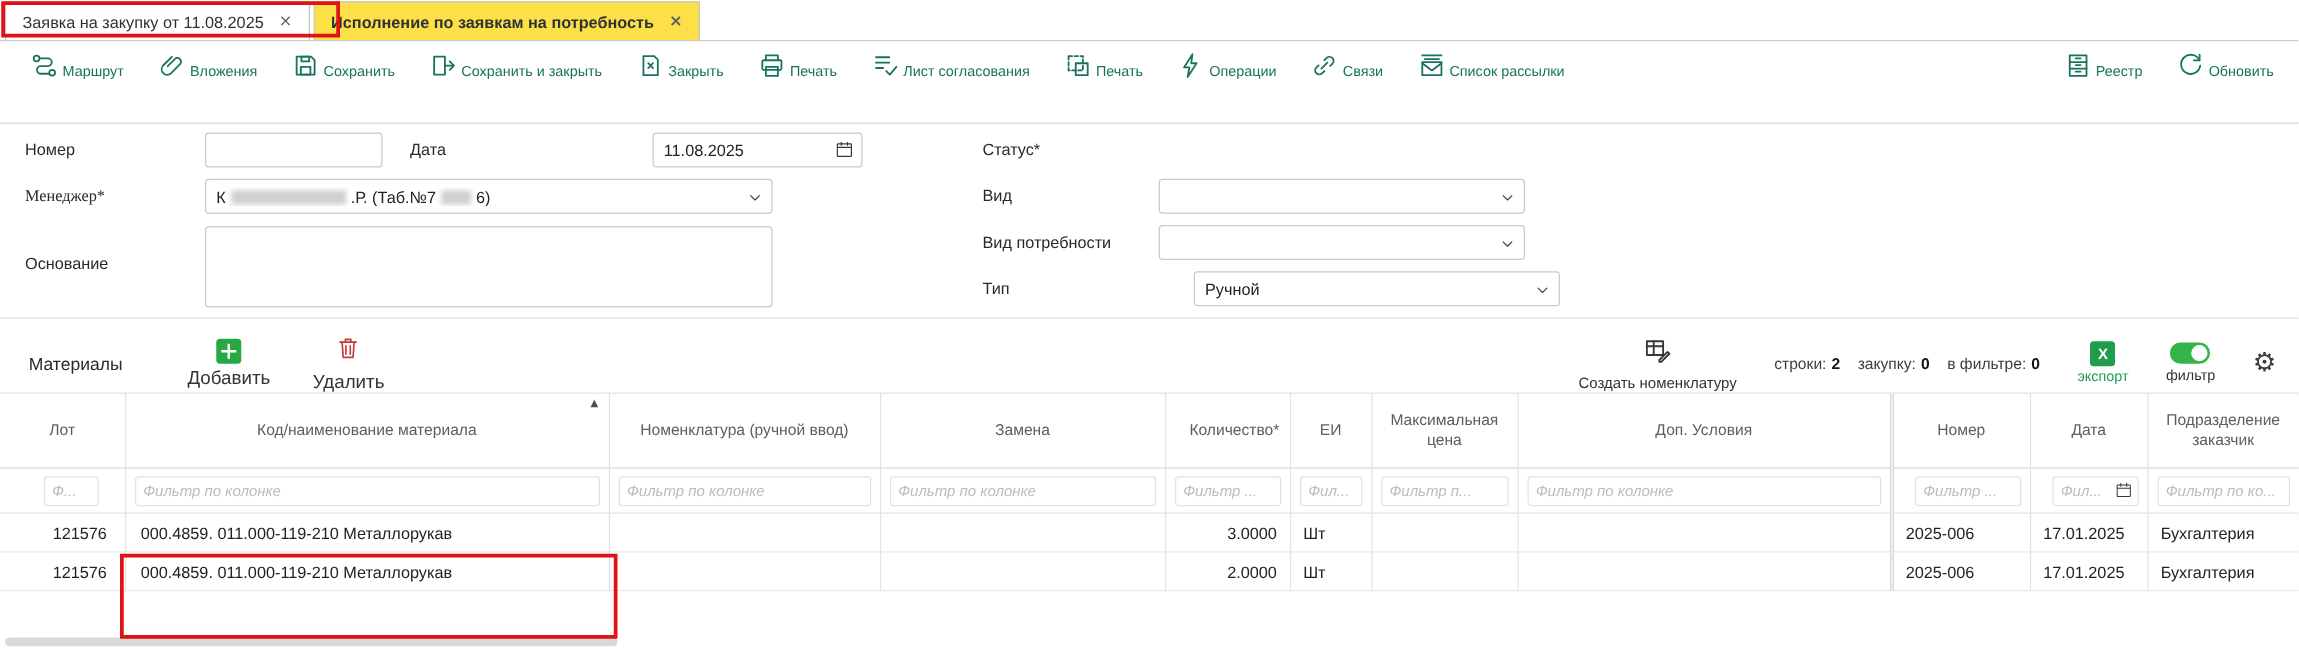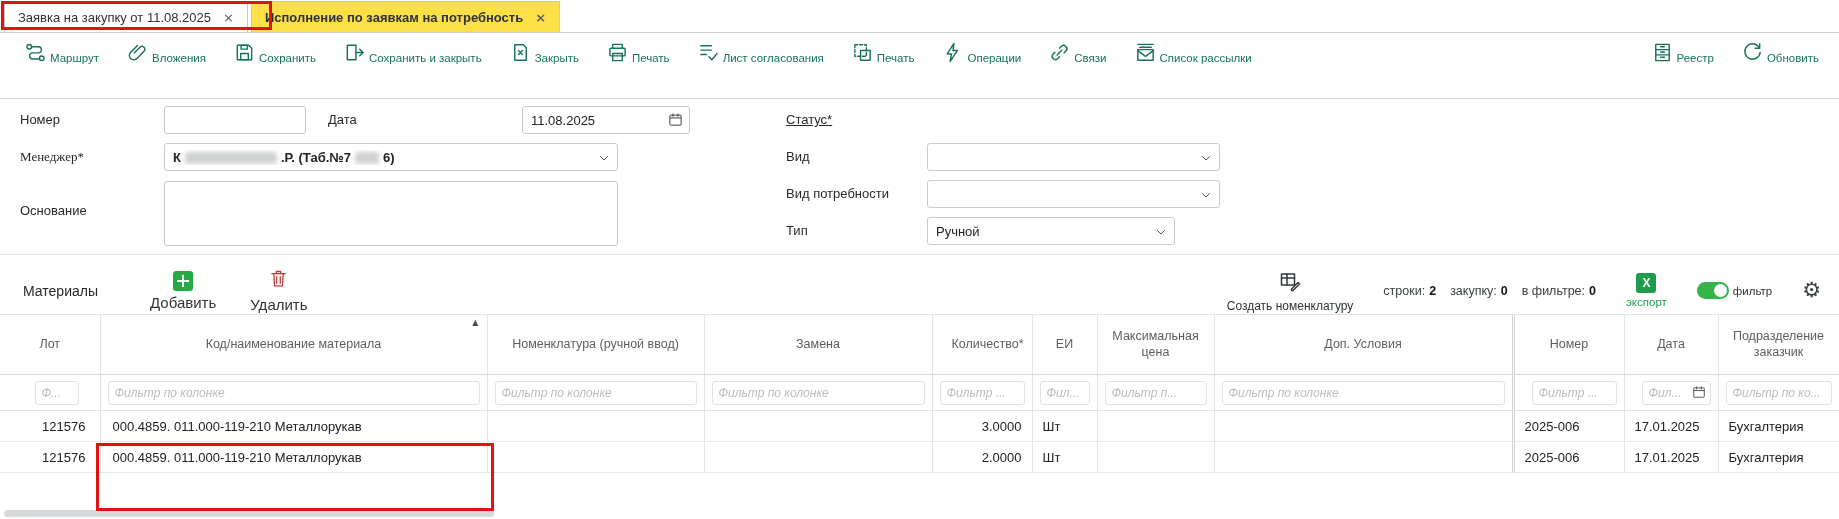--- a/index.html
+++ b/index.html
@@ -40,42 +40,42 @@
   .selectbox .chev { position:absolute; right:7px; top:8px; }
   .selectbox .chev svg { stroke:#3a3f42; fill:none; stroke-width:1.8; stroke-linecap:round; stroke-linejoin:round; }
   .datewrap { position:absolute; }
   .datewrap input { width:100%; height:28px; border:1px solid #c6cbcb; border-radius:3px; padding:0 28px 0 8px; font-size:13px; color:#202325; outline:none; }
   .cal-icon { position:absolute; right:7px; top:6px; }
   .cal-icon svg { stroke:#33383b; fill:none; stroke-width:1.5; }
   textarea.ctrl { resize:none; padding:4px 8px; outline:none; }
   .redacted { display:inline-block; height:12px; background:#a9acac; opacity:.55; filter:blur(2px); border-radius:2px; vertical-align:middle; margin:0 4px; }
   .redacted.w1 { width:92px; }
   .redacted.w2 { width:24px; }
-  .managertext { white-space:pre; overflow:hidden;font-weight:bold; }
+  .managertext { white-space:pre; overflow:hidden; }
 
   
   .materials-bar { height:60px; border-top:1px solid #e0e4e4; display:flex; align-items:center; padding:12px 18px 0 23px; }
   .mat-title { font-size:14px; color:#26292b; margin-right:52px; }
   .mbtn { display:flex; flex-direction:column; align-items:center; gap:3px; cursor:pointer; margin-right:34px; }
   .mbtn-label { font-size:15px; color:#2f3437; white-space:nowrap; }
   .add-glyph { width:20px; height:20px; background:#27a844; border-radius:3px; position:relative; }
   .add-glyph::before, .add-glyph::after { content:""; position:absolute; background:#fff; }
   .add-glyph::before { left:4px; top:9px; width:12px; height:2px; }
   .add-glyph::after { left:9px; top:4px; width:2px; height:12px; }
   .del-ico svg { stroke:#c43b3b; fill:none; stroke-width:1.5; stroke-linecap:round; stroke-linejoin:round; }
   .mat-right { margin-left:auto; display:flex; align-items:center; gap:30px; }
   .create-nom { display:flex; flex-direction:column; align-items:center; gap:2px; cursor:pointer; }
   .create-nom svg { stroke:#33383b; fill:none; stroke-width:1.5; stroke-linecap:round; stroke-linejoin:round; }
   .create-nom .mbtn-label { font-size:12px; }
   .counters { font-size:12.5px; color:#3c4043; display:flex; gap:14px; white-space:nowrap; }
   .counters b { color:#121416; margin-left:4px; }
   .export-btn { display:flex; flex-direction:column; align-items:center; gap:3px; cursor:pointer; }
   .export-glyph { width:20px; height:20px; background:#1f9d4d; border-radius:3px; color:#fff; font-weight:bold; font-size:12px; display:flex; align-items:center; justify-content:center; }
   .export-label { font-size:11.5px; color:#1f9d4d; }
-  .filter-toggle-wrap { display:flex; flex-direction:row; align-items:center; gap:4px; cursor:pointer; }
+  .filter-toggle-wrap { display:flex; flex-direction:column; align-items:center; gap:4px; cursor:pointer; }
   .toggle { width:32px; height:17px; background:#35b44a; border-radius:9px; position:relative; }
   .toggle::after { content:""; position:absolute; right:2px; top:2px; width:13px; height:13px; border-radius:50%; background:#fff; }
   .toggle-label { font-size:11.5px; color:#2f3437; }
   .gear { font-family:"DejaVu Sans", sans-serif; font-size:21px; color:#3a3f42; cursor:pointer; line-height:1; }
 
   
   table.grid { border-collapse:collapse; table-layout:fixed; width:1839px; }
   .grid th, .grid td { border-right:1px solid #e2e5e5; overflow:hidden; }
   .grid tr.cols th { height:60px; border-top:1px solid #e2e5e5; border-bottom:1px solid #d6d9d9; font-weight:400; font-size:12.5px; color:#5a5f62; text-align:center; vertical-align:middle; white-space:normal; line-height:1.25; position:relative; padding:0 4px; }
   .grid tr.cols th.al-right { text-align:right; padding-right:8px; }
@@ -265,40 +265,40 @@
     <div class="ctrl selectbox" style="left:164px; top:44px; width:454px;">
       <span class="managertext"><span>К</span><span class="redacted w1"></span><span>.Р. (Таб.№7</span><span class="redacted w2"></span><span>6)</span></span>
       <span class="chev"><svg width="12" height="12" viewBox="0 0 24 24">
             <polyline points="5,9 12,16 19,9"></polyline>
           </svg></span>
     </div>
 
     <span class="flabel" style="left:20px; top:82px;margin-top:16px;">Основание</span>
     <textarea class="ctrl" style="left: 164px; top: 82px; width: 454px; height: 65px;"></textarea>
 
-    <span class="flabel" style="left:786px; top:7px;text-decoration:underline;">Статус*</span>
+    <span class="flabel" style="left:786px; top:7px;">Статус*</span>
 
     <span class="flabel" style="left:786px; top:44px;">Вид</span>
     <div class="ctrl selectbox" style="left:927px; top:44px; width:293px;">
       <span></span>
       <span class="chev"><svg width="12" height="12" viewBox="0 0 24 24">
             <polyline points="5,9 12,16 19,9"></polyline>
           </svg></span>
     </div>
 
     <span class="flabel" style="left:786px; top:81px;">Вид потребности</span>
     <div class="ctrl selectbox" style="left:927px; top:81px; width:293px;">
       <span></span>
       <span class="chev"><svg width="12" height="12" viewBox="0 0 24 24">
             <polyline points="5,9 12,16 19,9"></polyline>
           </svg></span>
     </div>
 
     <span class="flabel" style="left:786px; top:118px;">Тип</span>
-    <div class="ctrl selectbox" style="left:927px; top:118px; width:248px;">
+    <div class="ctrl selectbox" style="left:955px; top:118px; width:293px;">
       <span>Ручной</span>
       <span class="chev"><svg width="12" height="12" viewBox="0 0 24 24">
             <polyline points="5,9 12,16 19,9"></polyline>
           </svg></span>
     </div>
   </div>
 
   <div class="materials-bar">
     <span class="mat-title">Материалы</span>
     <div class="mbtn">

